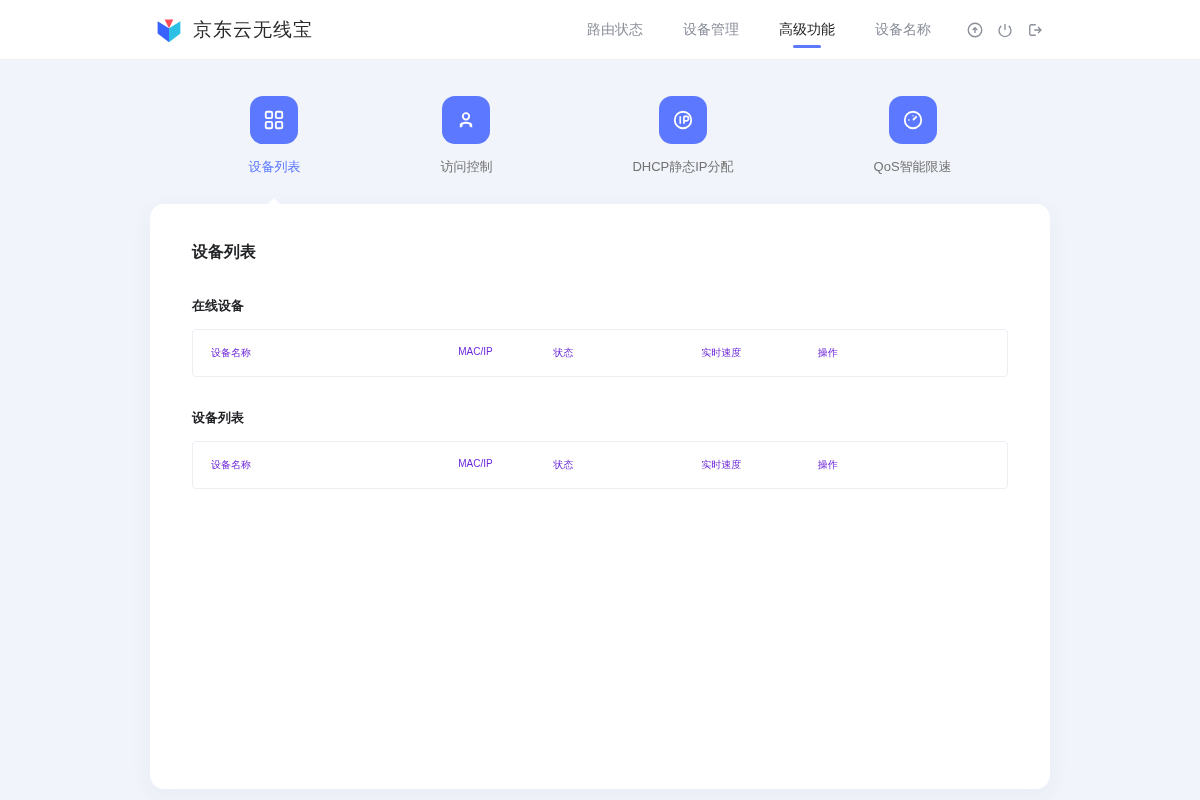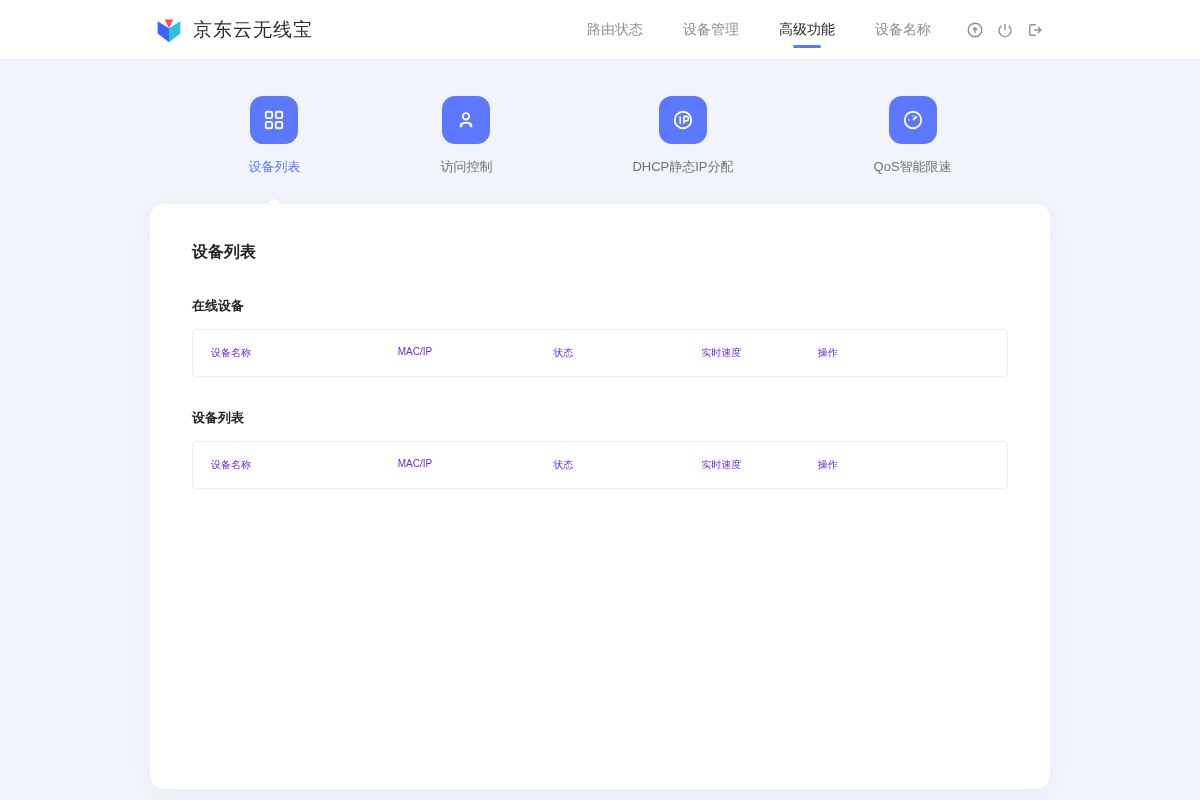--- a/index.html
+++ b/index.html
@@ -28,21 +28,21 @@
 .subtab.active::after { content: ""; position: absolute; top: 100%; margin-top: 14px; left: 50%; transform: translateX(-50%); border: 8px solid transparent; border-bottom-color: #fff; }
 
 
 .panel { width: 900px; margin: 0 auto; background: #fff; border-radius: 14px; padding: 38px 42px 300px; box-shadow: 0 6px 22px rgba(60,80,140,.05); }
 .panel-title { font-size: 16px; font-weight: 600; color: #232428; margin-bottom: 34px; }
 .section-title { font-size: 13px; font-weight: 600; color: #232428; margin: 32px 0 14px; }
 .table { border: 1px solid #eceef3; border-radius: 4px; }
 .thead { display: flex; padding: 16px 18px; }
 .th { font-size: 10px; color: #6d28d9; }
 .c1 { width: 24%; }
-.c2 { width: 20%; }
+.c2 { width: 20%; text-align: center; }
 .c3 { width: 19%; }
 .c4 { width: 15%; }
 .c5 { width: 22%; }
 </style>
 </head>
 <body>
 
 <div class="header">
   <div class="logo">
     <span class="logo-mark">

